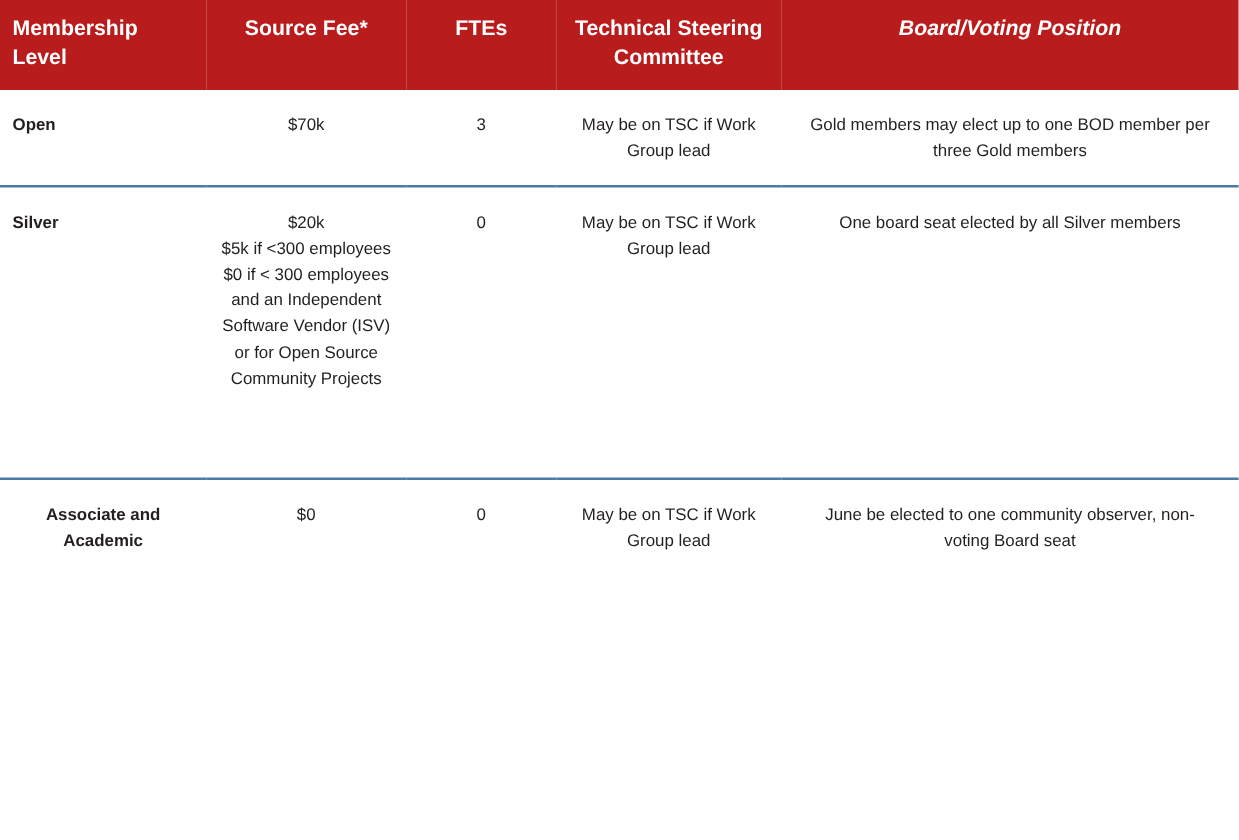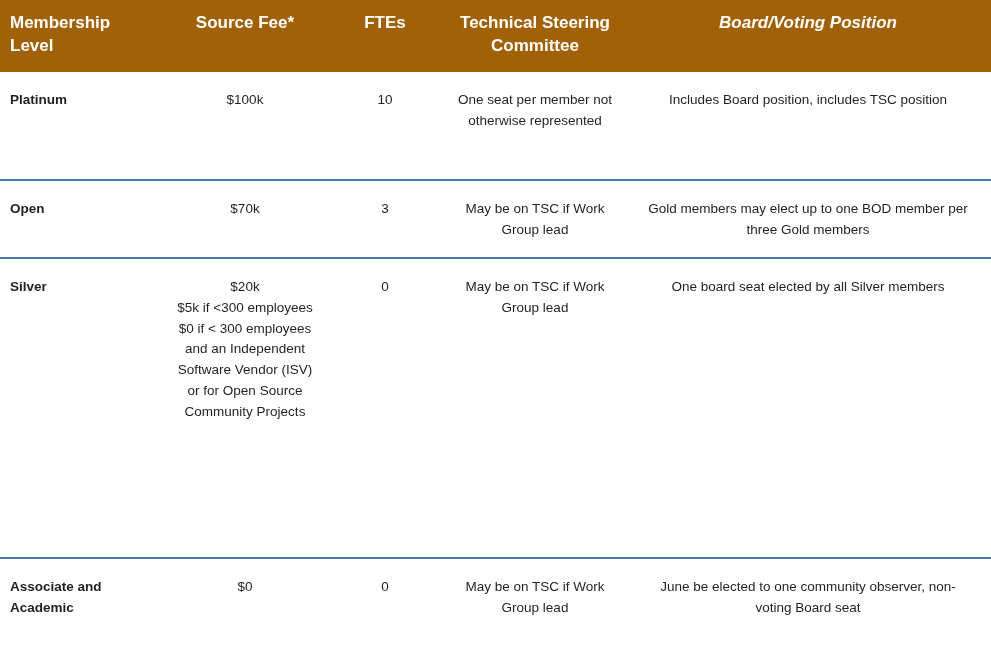--- a/index.html
+++ b/index.html
@@ -17,21 +17,21 @@
   .table-wrap {
     width: 991px;
     box-sizing: border-box;
   }
   table.membership {
     border-collapse: collapse;
     width: 991px;
     table-layout: fixed;
   }
   table.membership thead th {
-    background: #a16207;
+    background: #b91c1c;
     color: #ffffff;
     font-size: 17px;
     font-weight: bold;
     line-height: 1.35;
     padding: 12px 10px 14px 10px;
     vertical-align: top;
     box-sizing: border-box;
   }
   thead th.col-level   { width: 165px; text-align: left; padding-left: 16px; }
   thead th.col-fee     { width: 160px; text-align: center; }
@@ -54,54 +54,41 @@
     padding-left: 16px;
     font-size: 13.5px;
   }
   tbody td.c-fee   { text-align: center; }
   tbody td.c-ftes  { text-align: center; }
   tbody td.c-tsc   { text-align: center; }
   tbody td.c-board { text-align: center; }
 
   tbody tr.row-platinum td { height: 108px; }
   tbody tr.row-gold td     { height: 56px; }
-  tbody tr.row-silver td   { height: 300px; }
-  tbody tr.row-associate td { border-bottom: none; }
+  tbody tr.row-silver td   { height: 234px; }
+  tbody tr.row-associate td { border-bottom: none; text-align: center; }
   .fee-block { max-width: 140px; margin: 0 auto; }
   .tsc-block { max-width: 160px; margin: 0 auto; }
   .board-block { max-width: 330px; margin: 0 auto; }
 </style>
 </head>
 <body>
 
 <div class="table-wrap">
   <table class="membership">
     <thead>
       <tr>
         <th class="col-level">Membership Level</th>
         <th class="col-fee">Source Fee*</th>
         <th class="col-ftes">FTEs</th>
         <th class="col-tsc">Technical Steering Committee</th>
         <th class="col-board">Board/Voting Position</th>
       </tr>
     </thead>
     <tbody>
-      <tr class="row-platinum">
-        <td class="c-level">Platinum</td>
-        <td class="c-fee">
-            <div class="fee-block">$100k</div>
-          </td>
-        <td class="c-ftes">10</td>
-        <td class="c-tsc">
-            <div class="tsc-block">One seat per member not otherwise represented</div>
-          </td>
-        <td class="c-board">
-            <div class="board-block">Includes Board position, includes TSC position</div>
-          </td>
-      </tr>
       <tr class="row-gold">
         <td class="c-level">Open</td>
         <td class="c-fee">
             <div class="fee-block">$70k</div>
           </td>
         <td class="c-ftes">3</td>
         <td class="c-tsc">
             <div class="tsc-block">May be on TSC if Work Group lead</div>
           </td>
         <td class="c-board">

